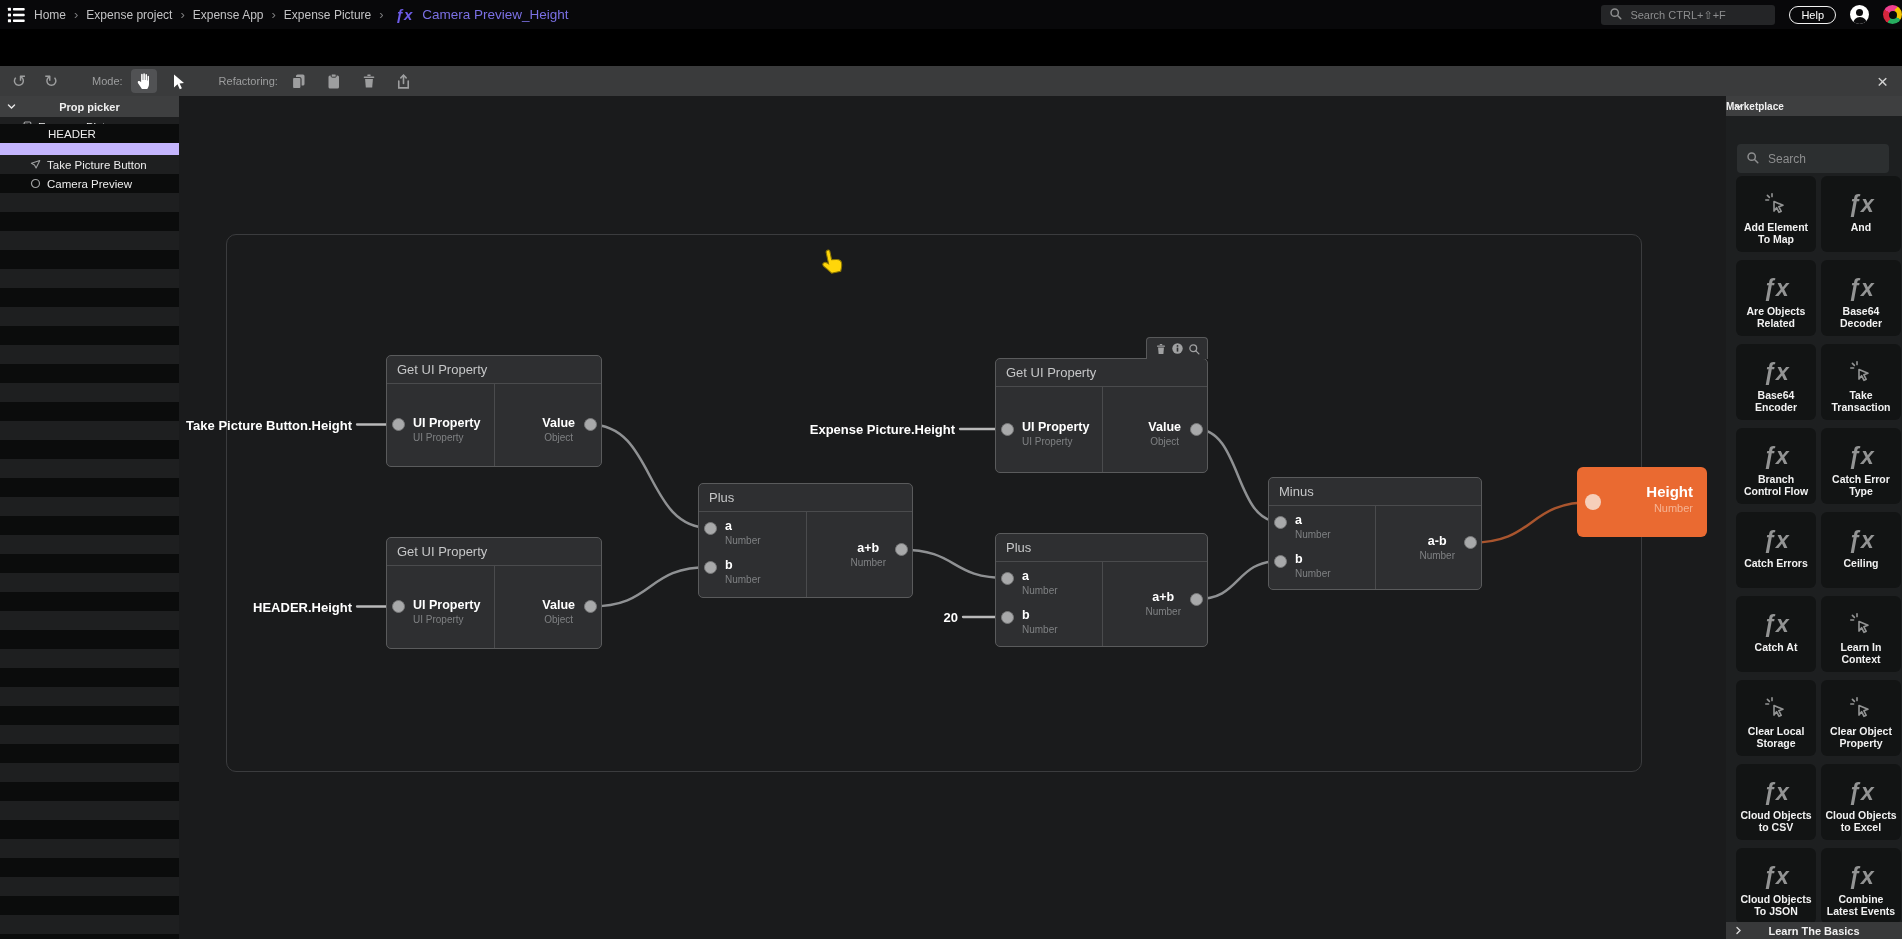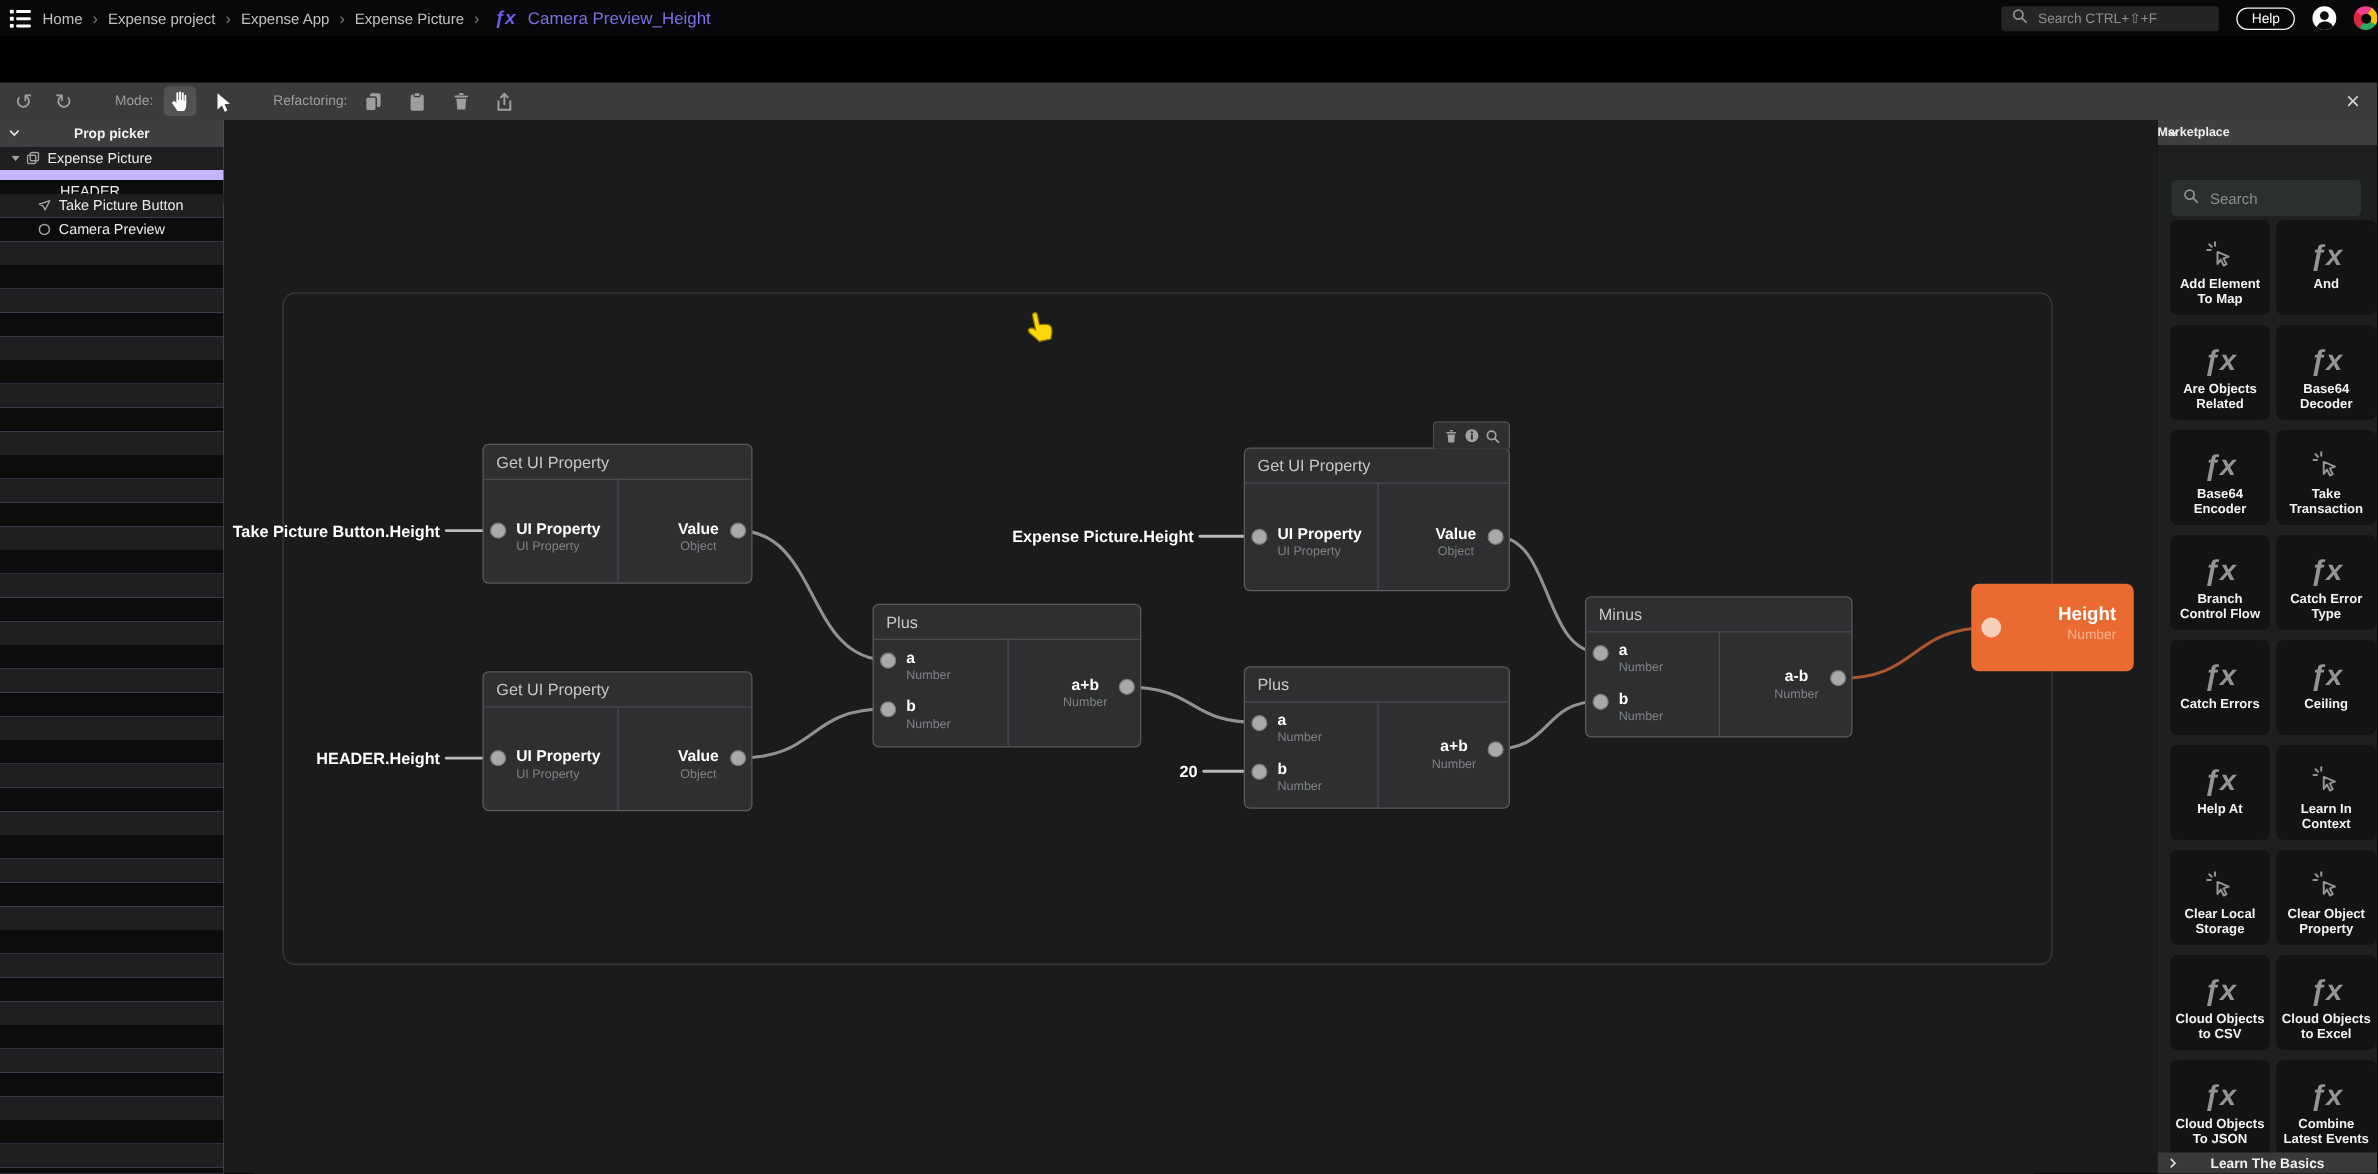--- a/index.html
+++ b/index.html
@@ -224,21 +224,21 @@
           <span class="ticon">
             <svg width="11" height="11" viewBox="0 0 11 11">
               <g fill="none" stroke="currentColor" stroke-width="1.1">
                 <rect x="3.2" y="1" width="6.6" height="6.6" rx="1"></rect>
                 <rect x="1" y="3.2" width="6.6" height="6.6" rx="1"></rect>
               </g>
             </svg>
           </span>
           <span>Expense Picture</span>
         </div>
-        <div class="prow dk" style="top: 48px; padding-left: 48px; box-sizing: border-box;">
+        <div class="prow dk" style="top: 28px; padding-left: 48px; box-sizing: border-box;">
           <span>HEADER</span>
         </div>
         <div class="prow lt" style="top: 59px; padding-left: 30px; box-sizing: border-box;">
           <span class="ticon">
             <svg width="11" height="11" viewBox="0 0 11 11">
               <path d="M1.4 4.3 9.8 1.6 6.1 8.9 4.5 5.9z" fill="none" stroke="currentColor" stroke-width="1.1" stroke-linejoin="round"></path>
             </svg>
           </span>
           <span>Take Picture Button</span>
         </div>
@@ -538,21 +538,21 @@
         <div class="mk-card">
           <div class="mk-ico">
             <span class="fxglyph">ƒx</span>
           </div>
           <div class="mk-label">Ceiling</div>
         </div>
         <div class="mk-card">
           <div class="mk-ico">
             <span class="fxglyph">ƒx</span>
           </div>
-          <div class="mk-label">Help At</div>
+          <div class="mk-label">Catch At</div>
         </div>
         <div class="mk-card">
           <div class="mk-ico">
             <svg width="24" height="24" viewBox="0 0 24 24">
               <g stroke="currentColor" stroke-width="1.6" fill="none" stroke-linecap="round">
                 <path d="M10 9.5l9 3.8-4.2 1.4 2.4 4.6-2.2 1.1-2.4-4.7-2.6 3.4z" stroke-linejoin="round"></path>
                 <line x1="8" y1="1.8" x2="8" y2="4.6"></line>
                 <line x1="1.8" y1="8" x2="4.6" y2="8"></line>
                 <line x1="3.4" y1="3.4" x2="5.4" y2="5.4"></line>
               </g>

